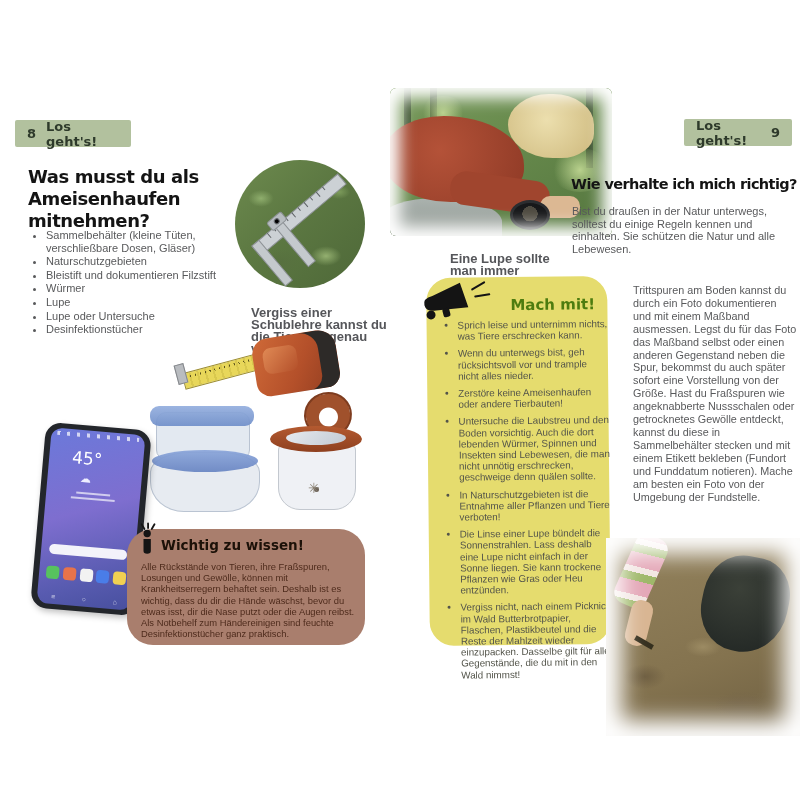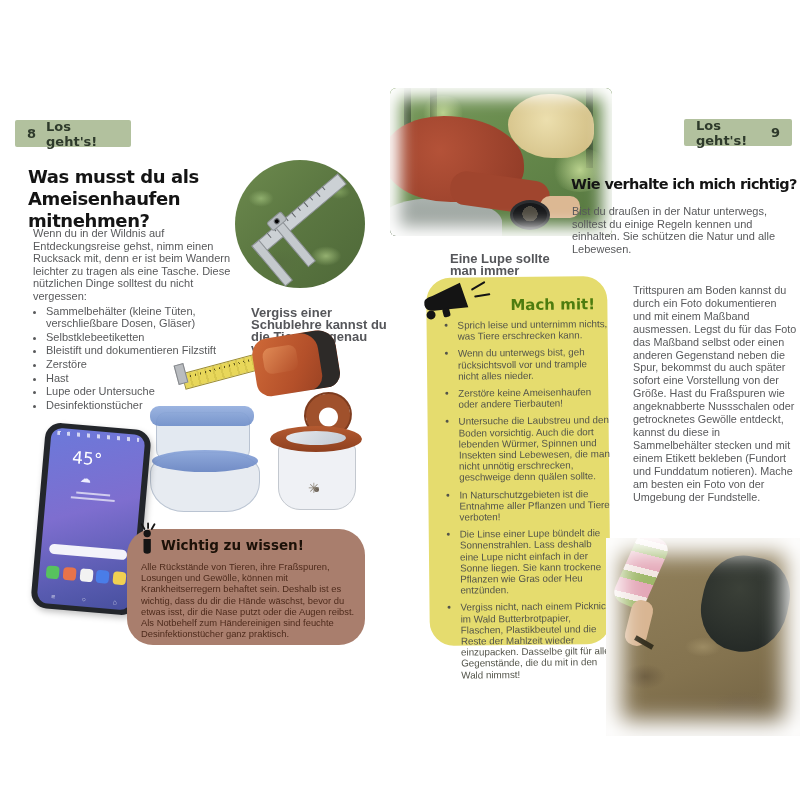--- a/index.html
+++ b/index.html
@@ -156,27 +156,26 @@
   <section>
 
     <div class="badge badge-left">
       <span>8</span>
       <span>Los geht's!</span>
     </div>
 
     <h1 class="h-title title-left">Was musst du als Ameisenhaufen mitnehmen?</h1>
 
     <div class="abs intro-left">
-      <p class="bodytext">Wenn du in der Wildnis auf Entdeckungsreise gehst, nimm einen Rucksack mit, denn er ist beim Wandern leichter zu tragen als eine Tasche. Diese nützlichen Dinge solltest du nicht vergessen:</p>
       <ul class="checklist">
         <li>Sammelbehälter (kleine Tüten, verschließbare Dosen, Gläser)</li>
-        <li>Selbstklebeetiketten</li>
+        <li>Naturschutzgebieten</li>
         <li>Bleistift und dokumentieren Filzstift</li>
-        <li>Zerstöre</li>
-        <li>Hast</li>
+        <li>Würmer</li>
+        <li>Lupe</li>
         <li>Lupe oder Untersuche</li>
         <li>Desinfektionstücher</li>
       </ul>
     </div>
 
     <div class="abs caliper-photo">
       <svg width="130" height="128" viewBox="0 0 130 128">
         <g transform="rotate(-40 65 64)">
           <rect x="14" y="50" width="112" height="13" fill="#ccd1d5" stroke="#8d9296" stroke-width="1"></rect>
           <g stroke="#5d6165" stroke-width="1">

